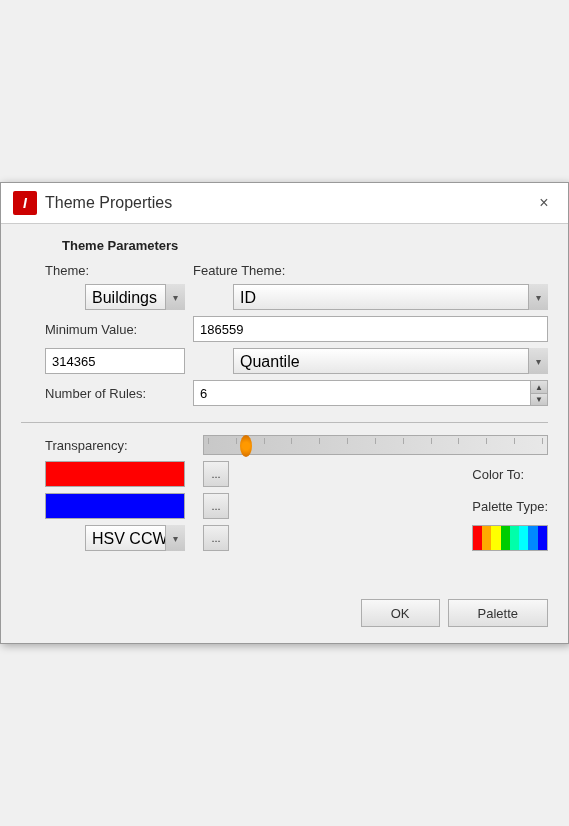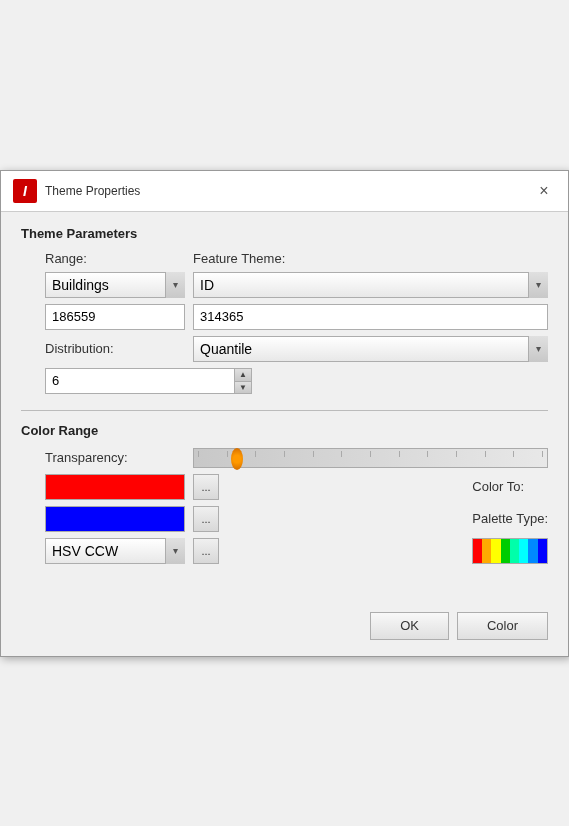--- a/index.html
+++ b/index.html
@@ -38,21 +38,21 @@
       color: white;
       font-size: 14px;
       font-weight: bold;
       display: flex;
       align-items: center;
       justify-content: center;
       font-style: italic;
       border-radius: 2px;
     }
     .title-text {
-      font-size: 12px;
+      font-size: 16px;
       font-weight: 400;
       color: #333;
       text-align: center;
     }
     .close-btn {
       width: 24px;
       height: 24px;
       background: none;
       border: none;
       font-size: 16px;
@@ -63,20 +63,21 @@
       justify-content: center;
     }
     .dialog-body {
       padding: 14px 20px 16px;
     }
     .section-title {
       font-size: 13px;
       font-weight: 600;
       color: #222;
       margin-bottom: 10px;
+      margin-left: 41px;
     }
     .section {
       margin-bottom: 16px;
     }
     .form-grid {
       display: grid;
       grid-template-columns: 140px 1fr;
       gap: 6px 8px;
       margin-left: 24px;
       align-items: center;
@@ -98,25 +99,26 @@
       position: relative;
       display: flex;
       align-items: center;
     }
     .form-select {
       width: 100%;
       height: 26px;
       border: 1px solid #adadad;
       background: linear-gradient(to bottom, #fff, #e8e8e8);
       padding: 2px 15px 2px 6px;
-      font-size: 14px;
+      font-size: 16px;
       appearance: none;
       -webkit-appearance: none;
       cursor: pointer;
       outline: none;
+      margin-left: 40px;
     }
     .select-arrow {
       position: absolute;
       right: 0;
       top: 0;
       width: 20px;
       height: 26px;
       background: linear-gradient(to bottom, #e0e0e0, #c8c8c8);
       border-left: 1px solid #adadad;
       display: flex;
@@ -211,72 +213,72 @@
     </div>
     <button class="close-btn">×</button>
   </div>
 
   <div class="dialog-body">
 
     <div class="section">
       <div class="section-title">Theme Parameters</div>
       <div class="form-grid">
 
-        <label class="form-label">Range:</label>
+        <label class="form-label">Theme:</label>
 
         <label class="form-label">Feature Theme:</label>
         <div class="form-select-wrapper">
           <select class="form-select">
             <option>Buildings</option>
             <option>Roads</option>
             <option>Points</option>
           </select>
           <div class="select-arrow">▾</div>
         </div>
 
         <div class="form-select-wrapper">
           <select class="form-select">
             <option>ID</option>
             <option>Name</option>
             <option>Type</option>
           </select>
           <div class="select-arrow">▾</div>
         </div>
 
+        <label class="form-label">Minimum Value:</label>
         <input class="form-input" type="text" value="186559" style="">
 
         <input class="form-input" type="text" value="314365" style="">
 
-        <label class="form-label">Distribution:</label>
         <div class="form-select-wrapper">
           <select class="form-select">
             <option>Quantile</option>
             <option>Equal Interval</option>
             <option>Natural Breaks</option>
           </select>
           <div class="select-arrow">▾</div>
         </div>
 
+        <label class="form-label">Number of Rules:</label>
         <div class="spinner-wrapper">
           <input class="spinner-input" type="text" value="6" style="">
           <div class="spinner-buttons">
             <button class="spinner-btn">▲</button>
             <button class="spinner-btn">▼</button>
           </div>
         </div>
 
       </div>
     </div>
 
     <hr class="divider">
 
     <div class="section">
-      <div class="section-title">Color Range</div>
-
-      <div style="display:grid; grid-template-columns: 140px 1fr auto; gap: 6px 8px; margin-left: 24px; align-items: center;">
+
+      <div style="display:grid; grid-template-columns: 140px 1fr auto; gap: 6px 18px; margin-left: 24px; align-items: center;">
 
         <label class="form-label">Transparency:</label>
         <div style="grid-column: 2 / 4; position: relative;">
           <div style="height:20px; background: linear-gradient(to right, #c8c8c8, #e8e8e8); border: 1px solid #aaa; position:relative; display:flex; align-items:center;">
             <div style="position:absolute; top:2px; left:0; right:0; display:flex; justify-content:space-between; padding:0 4px;">
               <span style="width:1px;height:6px;background:#aaa;display:block;"></span>
               <span style="width:1px;height:6px;background:#aaa;display:block;"></span>
               <span style="width:1px;height:6px;background:#aaa;display:block;"></span>
               <span style="width:1px;height:6px;background:#aaa;display:block;"></span>
               <span style="width:1px;height:6px;background:#aaa;display:block;"></span>
@@ -315,15 +317,15 @@
         <div style="height:26px; background: linear-gradient(to right, #ff0000 0%, #ff0000 12.5%, #ffaa00 12.5%, #ffaa00 25%, #ffff00 25%, #ffff00 37.5%, #00cc00 37.5%, #00cc00 50%, #00ffaa 50%, #00ffaa 62.5%, #00ffff 62.5%, #00ffff 75%, #0088ff 75%, #0088ff 87.5%, #0000ff 87.5%, #0000ff 100%); border:1px solid #aaa;"></div>
         <div></div>
 
       </div>
     </div>
 
   </div>
 
   <div class="buttons-row">
     <button class="dlg-btn">OK</button>
-    <button class="dlg-btn">Color</button>
+    <button class="dlg-btn">Palette</button>
   </div>
 </div>
 
 </body></html>

